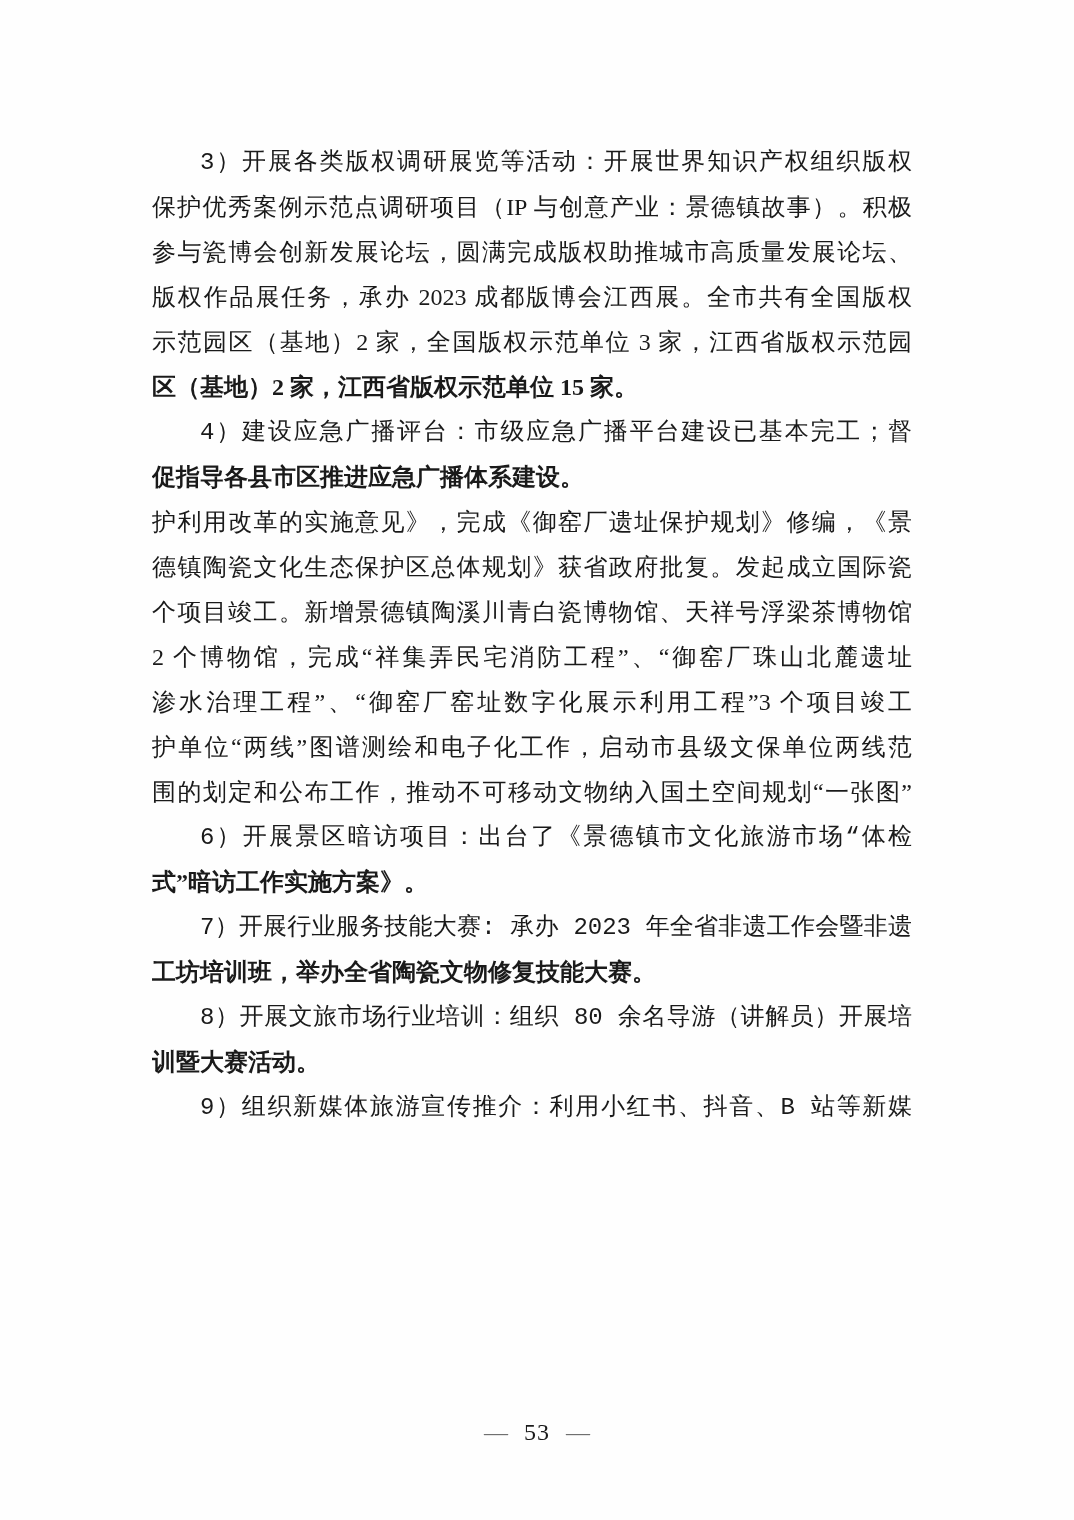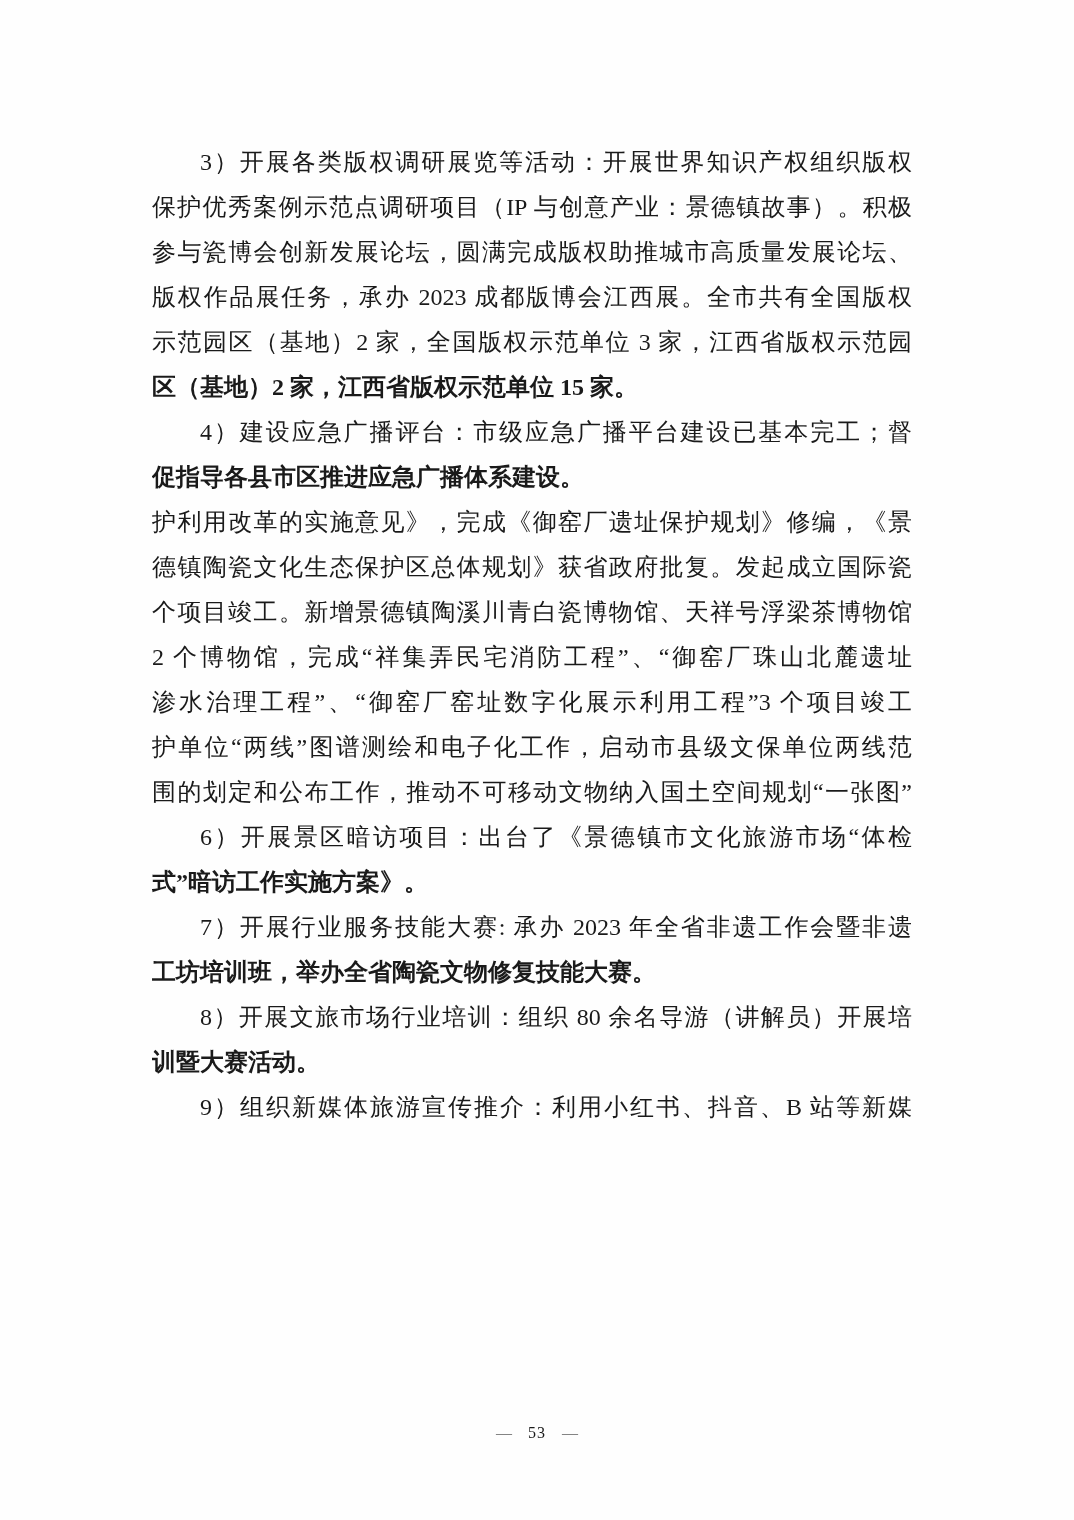--- a/index.html
+++ b/index.html
@@ -31,33 +31,34 @@
     line-height: 45px;
     font-size: 24px;
     text-align: justify;
     text-align-last: justify;
     text-justify: inter-character;
     white-space: normal;
     overflow: hidden;
   }
   .line.first {
     text-indent: 2em;
+    font-family: Liberation Mono, monospace;
   }
   .line.no-fill {
     text-align-last: left;
     font-weight: bold;
   }
   .footer {
     position: absolute;
     top: 1410px;
     left: 0;
     width: 100%;
     height: 45px;
     line-height: 45px;
-    font-size: 16px;
+    font-size: 24px;
     text-align: center;
   }
   .footer .dash {
     color: #707070;
   }
   .footer .dash.left { margin-right: 16px; }
   .footer .dash.right { margin-left: 16px; }
   .footer .num {
     color: var(--text-color, #1a1a1a);
     letter-spacing: 1px;

